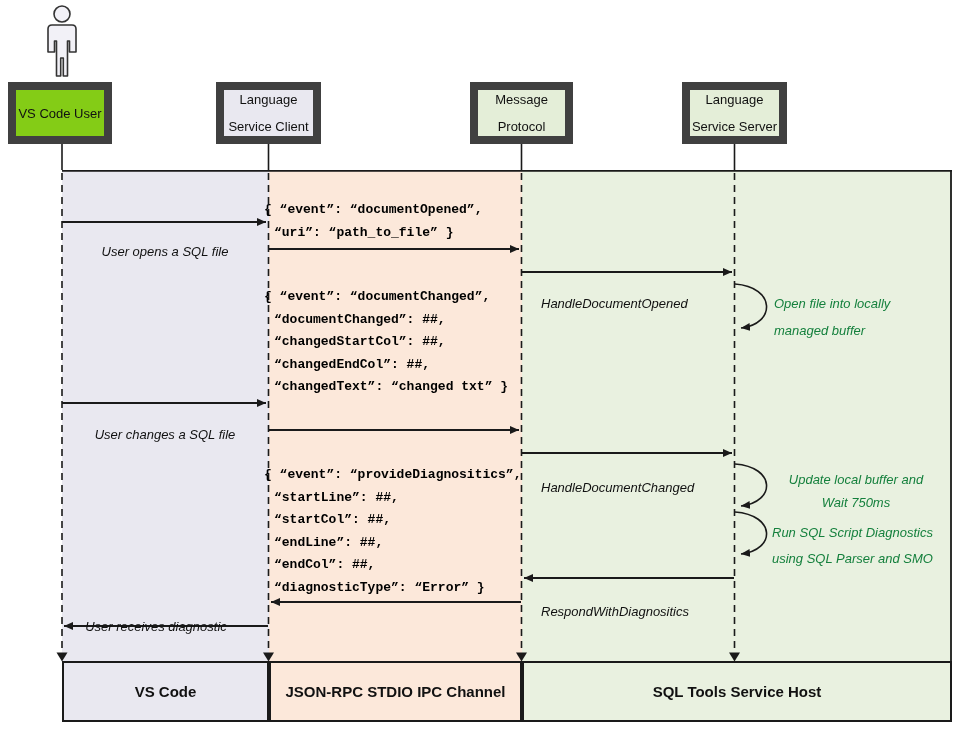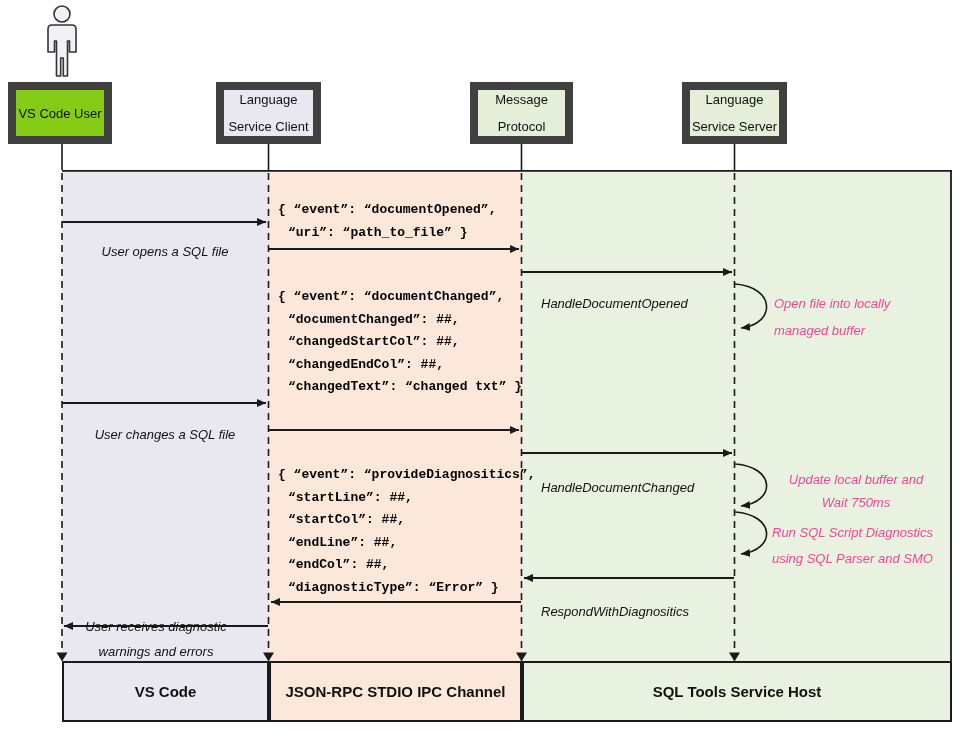--- a/index.html
+++ b/index.html
@@ -42,28 +42,28 @@
   }
   .lbl-center{text-align:center;}
   .lbl-open{left:62px;width:206px;top:200px;}
   .lbl-hdo{left:541px;top:252px;}
   .lbl-change{left:62px;width:206px;top:383px;}
   .lbl-hdc{left:541px;top:436px;}
   .lbl-respond{left:541px;top:560px;}
   .lbl-receive{left:53px;width:206px;top:570px;line-height:25px;}
 
   
-  .note{position:absolute;font-style:italic;font-size:13px;color:#ec4899;white-space:nowrap;}
+  .note{position:absolute;font-style:italic;font-size:13px;color:#15803d;white-space:nowrap;}
   .note-open{left:774px;top:290px;line-height:27px;}
   .note-update{left:770px;width:172px;top:468px;line-height:23px;text-align:center;}
   .note-run{left:772px;top:520px;line-height:26px;}
 
   
   .payload{
-    position:absolute;left:278px;font-family:"Liberation Mono",monospace;
+    position:absolute;left:264px;font-family:"Liberation Mono",monospace;
     font-weight:700;font-size:13px;color:#000;
   }
   .payload .ln{white-space:pre;line-height:22.5px;}
   .payload .ln + .ln{padding-left:10px;}
   .payload-1{top:198px;}
   .payload-1 .ln{line-height:23px;}
   .payload-2{top:286px;}
   .payload-3{top:464px;}
 
   .overlay{position:absolute;left:0;top:0;width:962px;height:732px;pointer-events:none;}
@@ -149,21 +149,20 @@
     </g>
   </svg>
 
   <div class="lbl lbl-center lbl-open">User opens a SQL file</div>
   <div class="lbl lbl-hdo">HandleDocumentOpened</div>
   <div class="lbl lbl-center lbl-change">User changes a SQL file</div>
   <div class="lbl lbl-hdc">HandleDocumentChanged</div>
   <div class="lbl lbl-respond">RespondWithDiagnositics</div>
   <div class="lbl lbl-center lbl-receive">
     <div>User receives diagnostic</div>
-    <div>warnings and errors</div>
   </div>
 
   <div class="note note-open">
     <div>Open file into locally</div>
     <div>managed buffer</div>
   </div>
   <div class="note note-update">
     <div>Update local buffer and</div>
     <div>Wait 750ms</div>
   </div>

